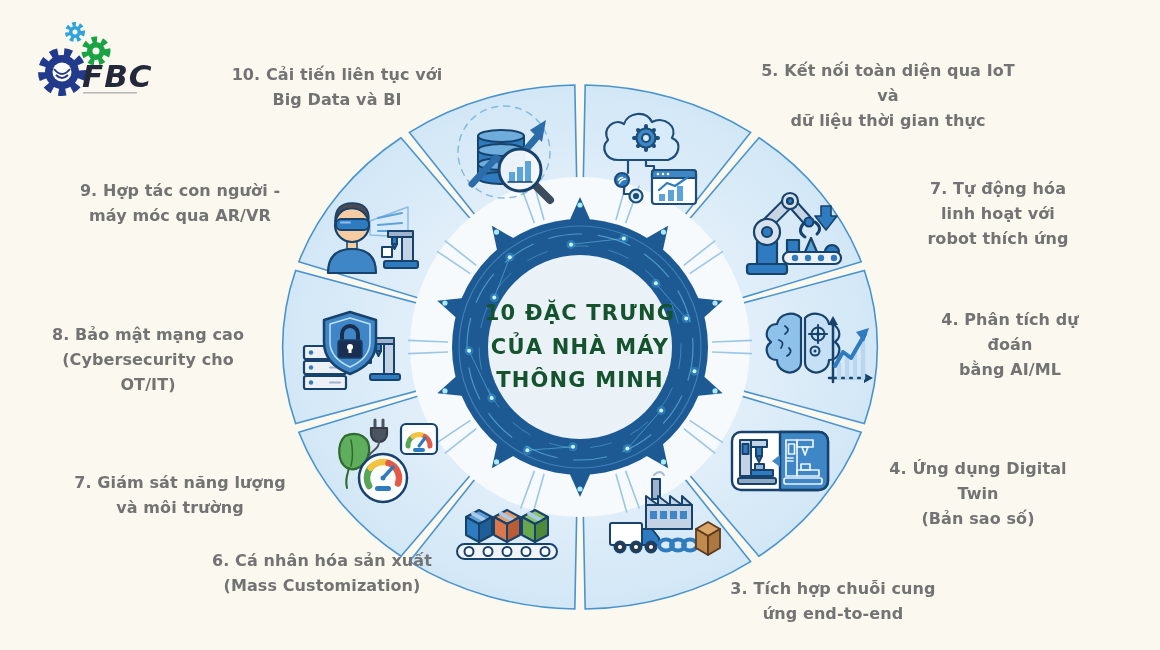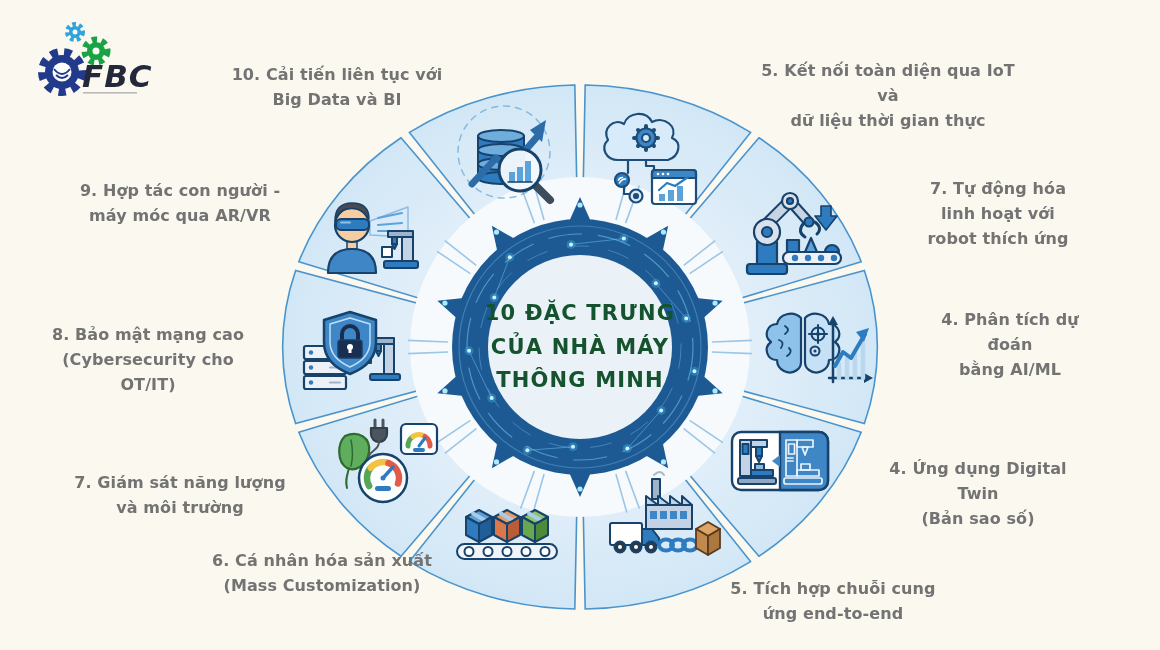--- a/index.html
+++ b/index.html
@@ -158,21 +158,21 @@
 THÔNG MINH</div>
 
 <div class="feature-label fl-1">5. Kết nối toàn diện qua IoT và
 dữ liệu thời gian thực</div>
 <div class="feature-label fl-2">7. Tự động hóa linh hoạt với
 robot thích ứng</div>
 <div class="feature-label fl-3">4. Phân tích dự đoán
 bằng AI/ML</div>
 <div class="feature-label fl-4">4. Ứng dụng Digital Twin
 (Bản sao số)</div>
-<div class="feature-label fl-5">5. Tích hợp chuỗi cung
+<div class="feature-label fl-5">3. Tích hợp chuỗi cung
 ứng end-to-end</div>
 <div class="feature-label fl-6">6. Cá nhân hóa sản xuất
 (Mass Customization)</div>
 <div class="feature-label fl-7">7. Giám sát năng lượng
 và môi trường</div>
 <div class="feature-label fl-8">8. Bảo mật mạng cao
 (Cybersecurity cho
 OT/IT)</div>
 <div class="feature-label fl-9">9. Hợp tác con người -
 máy móc qua AR/VR</div>

